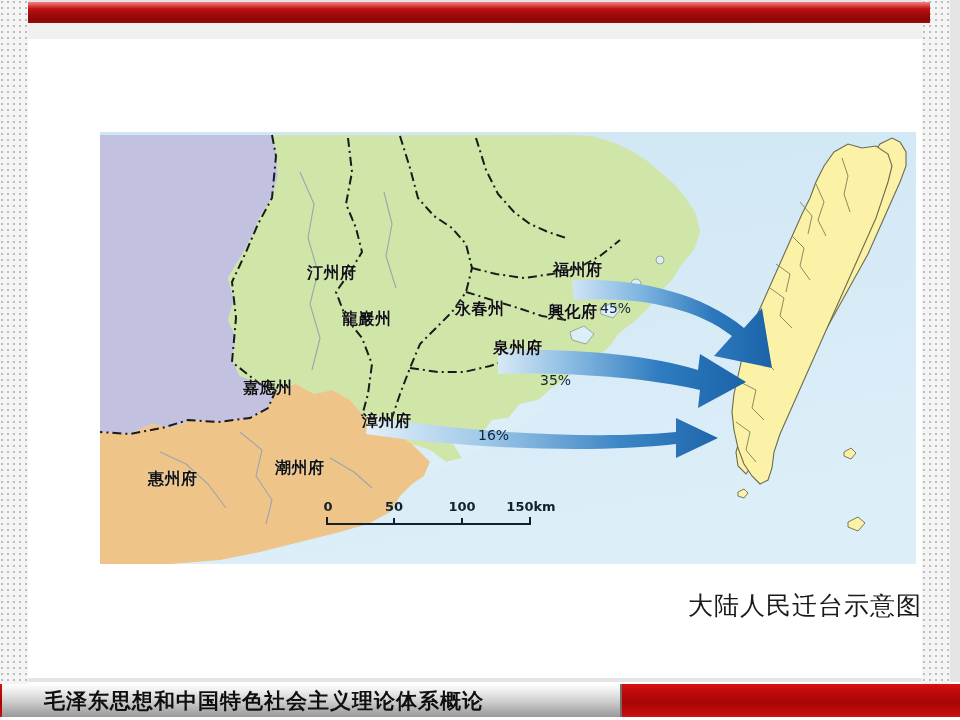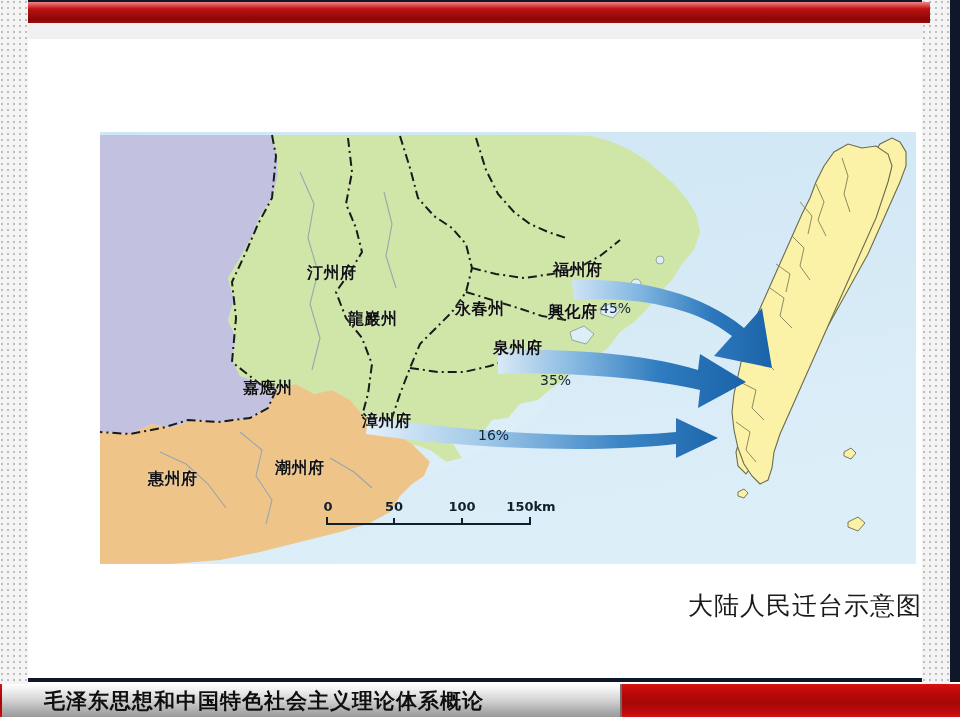--- a/index.html
+++ b/index.html
@@ -11,21 +11,21 @@
     height: 720px;
     overflow: hidden;
     background: #ffffff;
     font-family: "Liberation Sans", sans-serif;
   }
 
   #slide {
     position: relative;
     width: 960px;
     height: 682px;
-    background: #0f172a;
+    background: #e5e5e5;
   }
 
   
   .side-strip {
     position: absolute;
     top: 0;
     width: 28px;
     height: 690px;
     background-color: #f4f4f4;
     background-image:
@@ -377,21 +377,21 @@
           <g stroke="#11202c" stroke-width="2" fill="none">
             <line x1="226" y1="392" x2="431" y2="392"></line>
             <line x1="227" y1="385" x2="227" y2="392"></line>
             <line x1="294" y1="386" x2="294" y2="392"></line>
             <line x1="362" y1="386" x2="362" y2="392"></line>
             <line x1="430" y1="385" x2="430" y2="392"></line>
           </g>
         </svg>
 
         <div class="map-label" style="left:207px; top:131px;">汀州府</div>
-        <div class="map-label" style="left:248px; top:177px;">龍巖州</div>
+        <div class="map-label" style="left:242px; top:177px;">龍巖州</div>
         <div class="map-label" style="left:355px; top:167px;">永春州</div>
         <div class="map-label" style="left:453px; top:128px;">福州府</div>
         <div class="map-label" style="left:448px; top:170px;">興化府</div>
         <div class="map-label" style="left:393px; top:206px;">泉州府</div>
         <div class="map-label" style="left:143px; top:246px;">嘉應州</div>
         <div class="map-label" style="left:262px; top:279px;">漳州府</div>
         <div class="map-label" style="left:175px; top:326px;">潮州府</div>
         <div class="map-label" style="left:48px; top:337px;">惠州府</div>
 
         <div class="arrow-pct" style="left:500px; top:168px;">45%</div>

